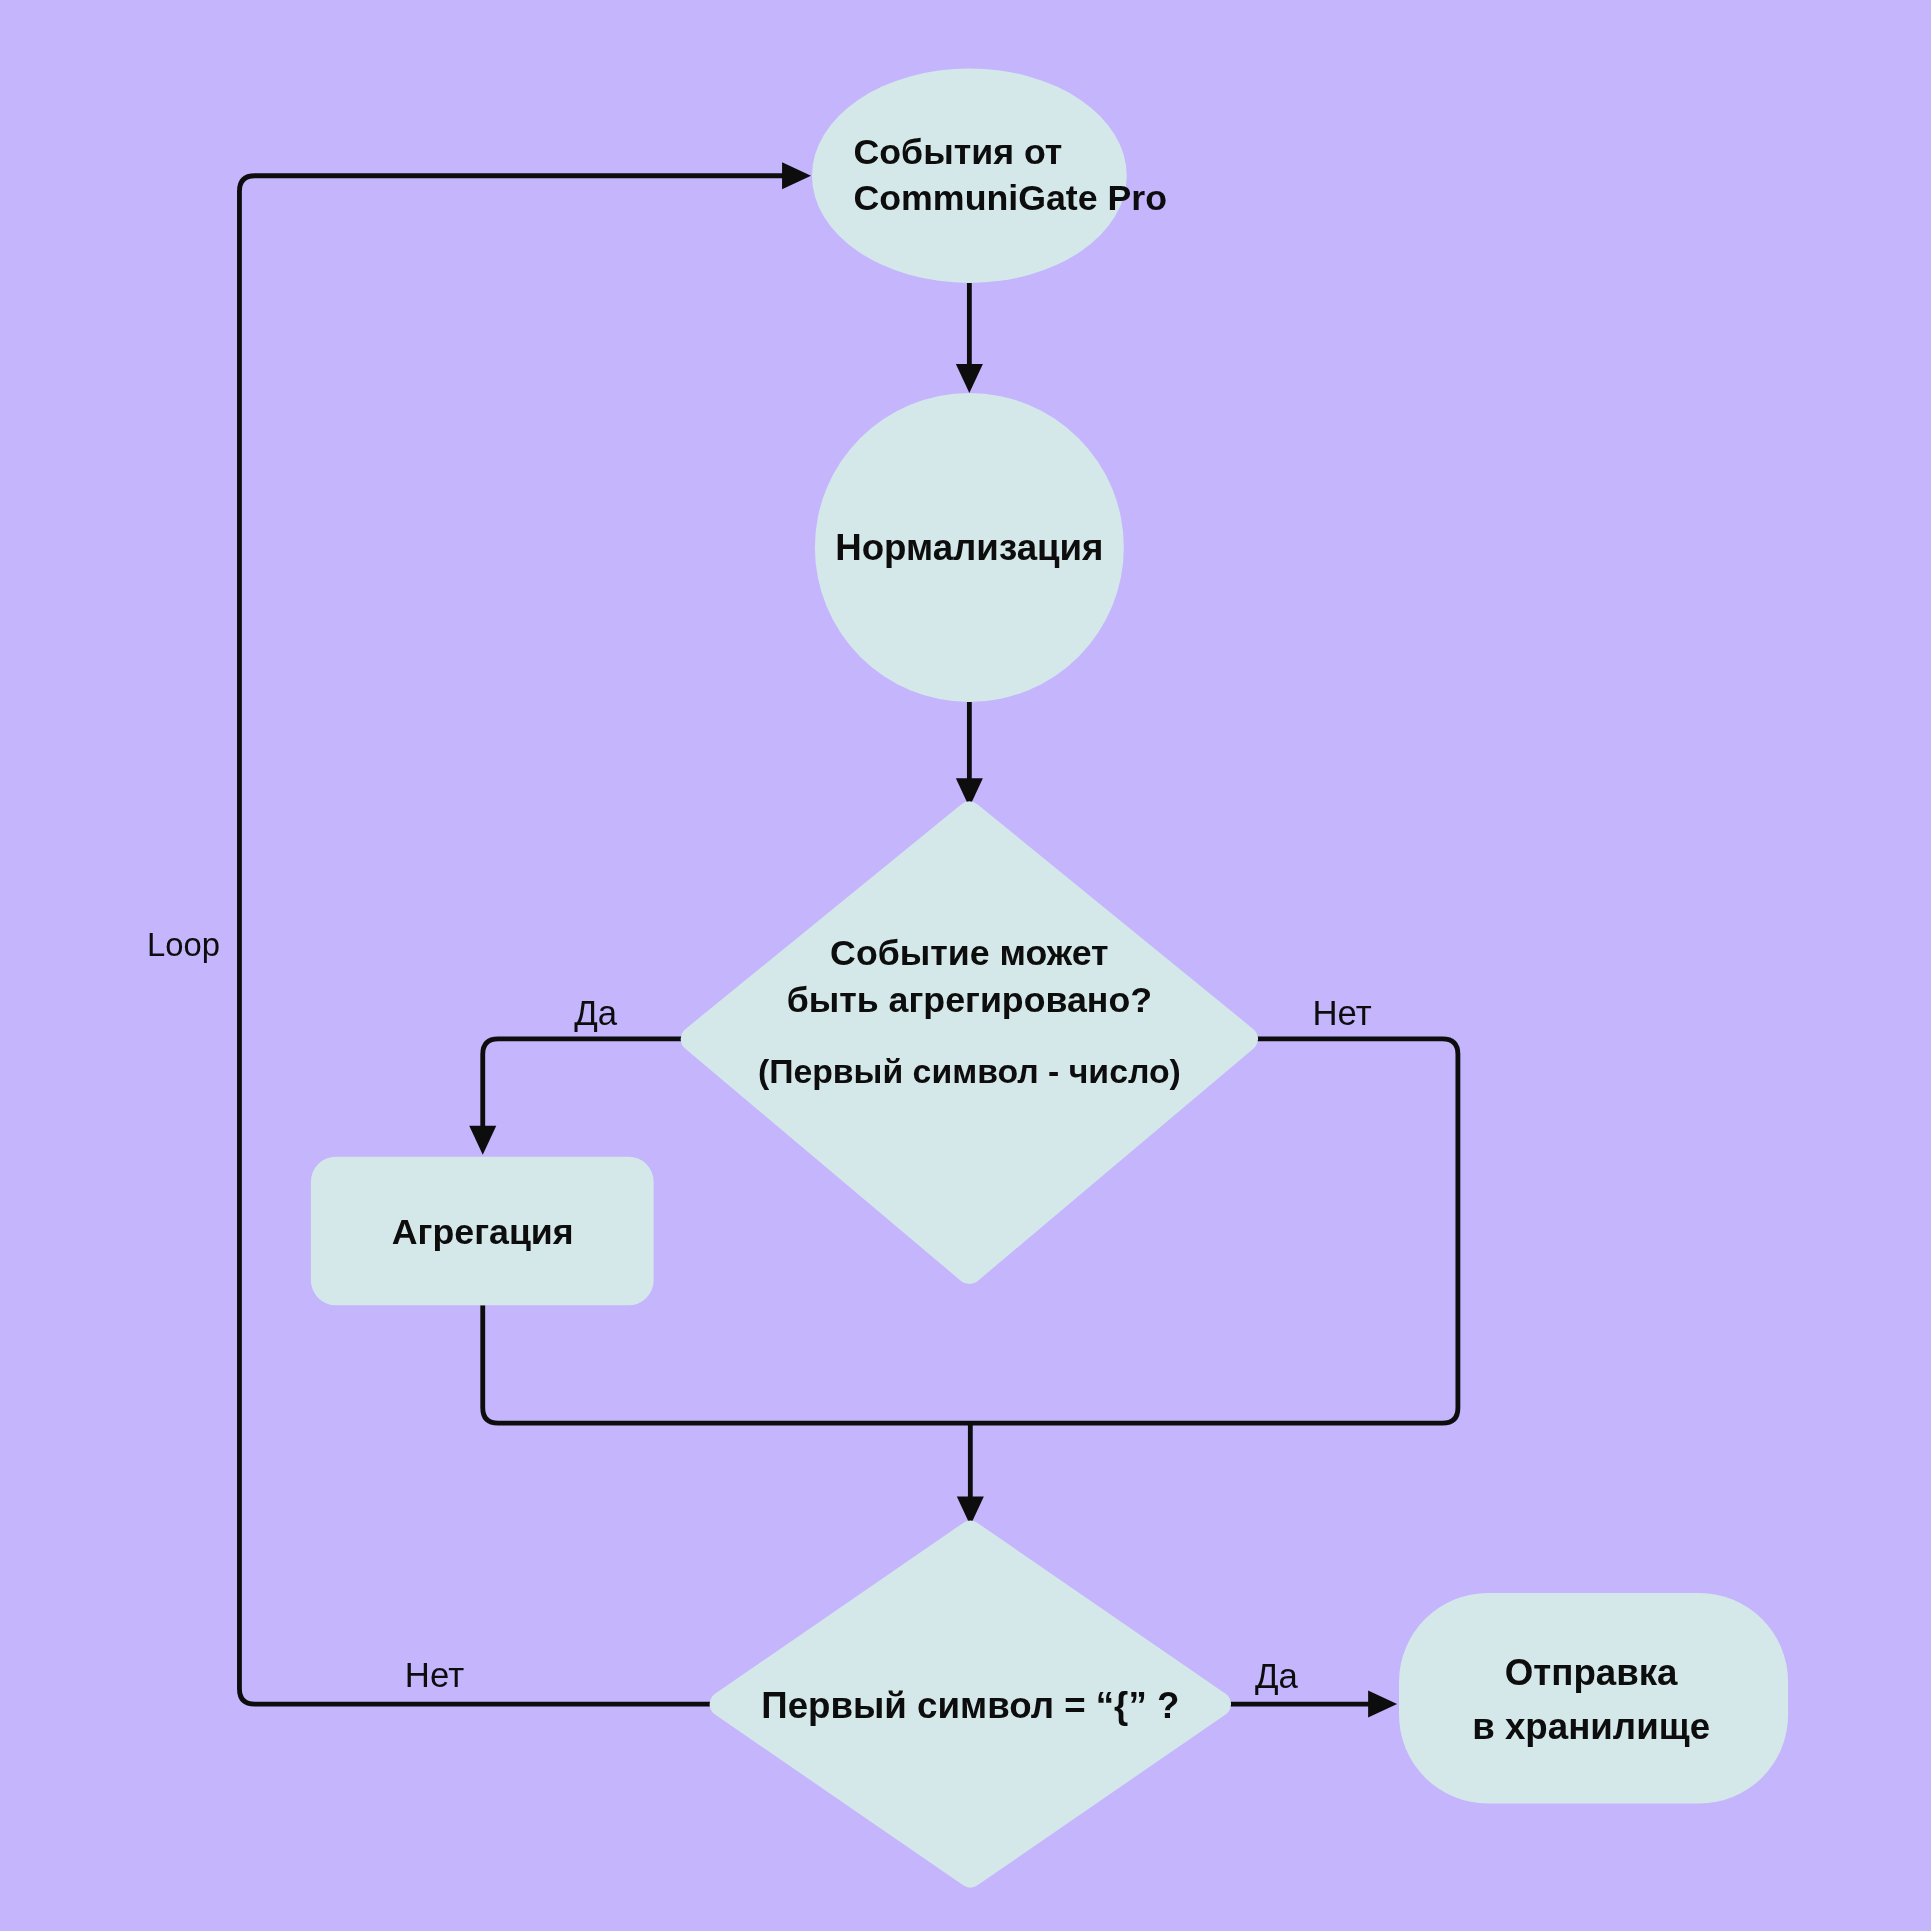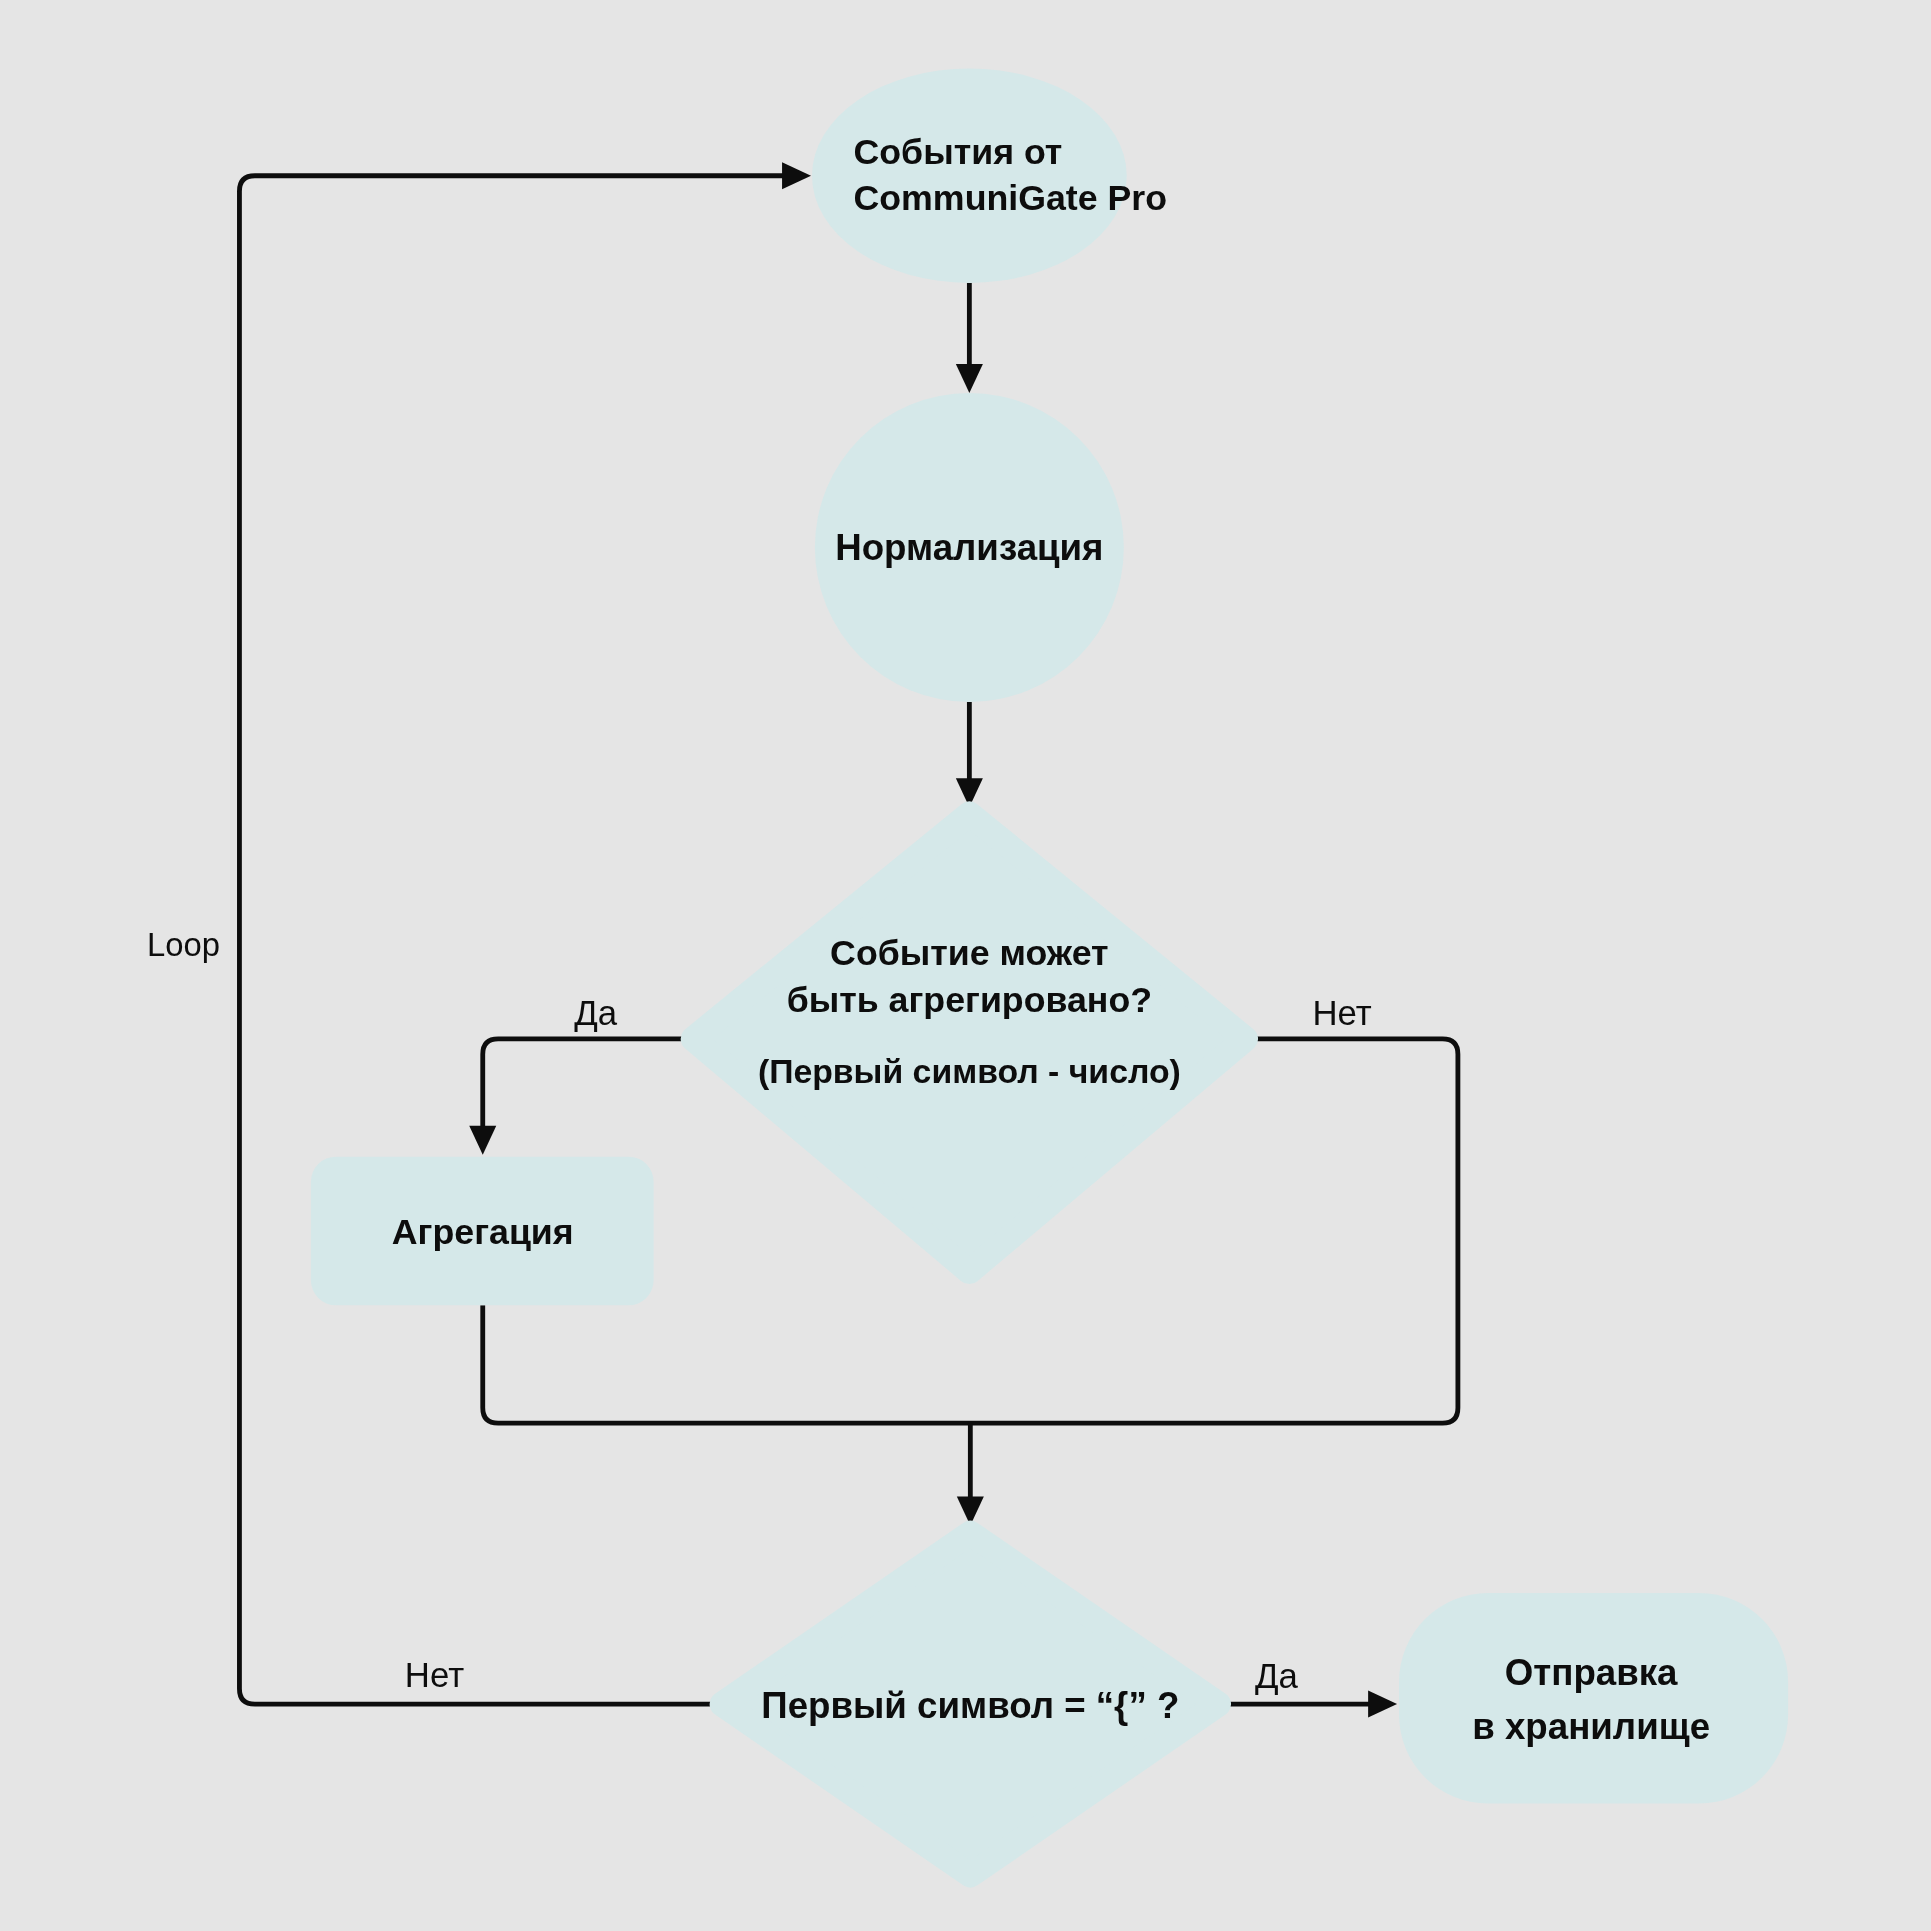--- a/index.html
+++ b/index.html
@@ -4,21 +4,21 @@
 <style>
   html, body {
     margin: 0;
     padding: 0;
     background: #ffffff;
   }
   .canvas-wrap {
     width: 1931px;
     height: 1931px;
     position: relative;
-    background: #e5e5e5;
+    background: #c4b5fd;
     font-family: "Liberation Sans", sans-serif;
   }
   svg { display: block; }
   .edge {
     fill: none;
     stroke-width: 5;
     stroke-linecap: butt;
   }
   .node-shape {
     stroke: none;

